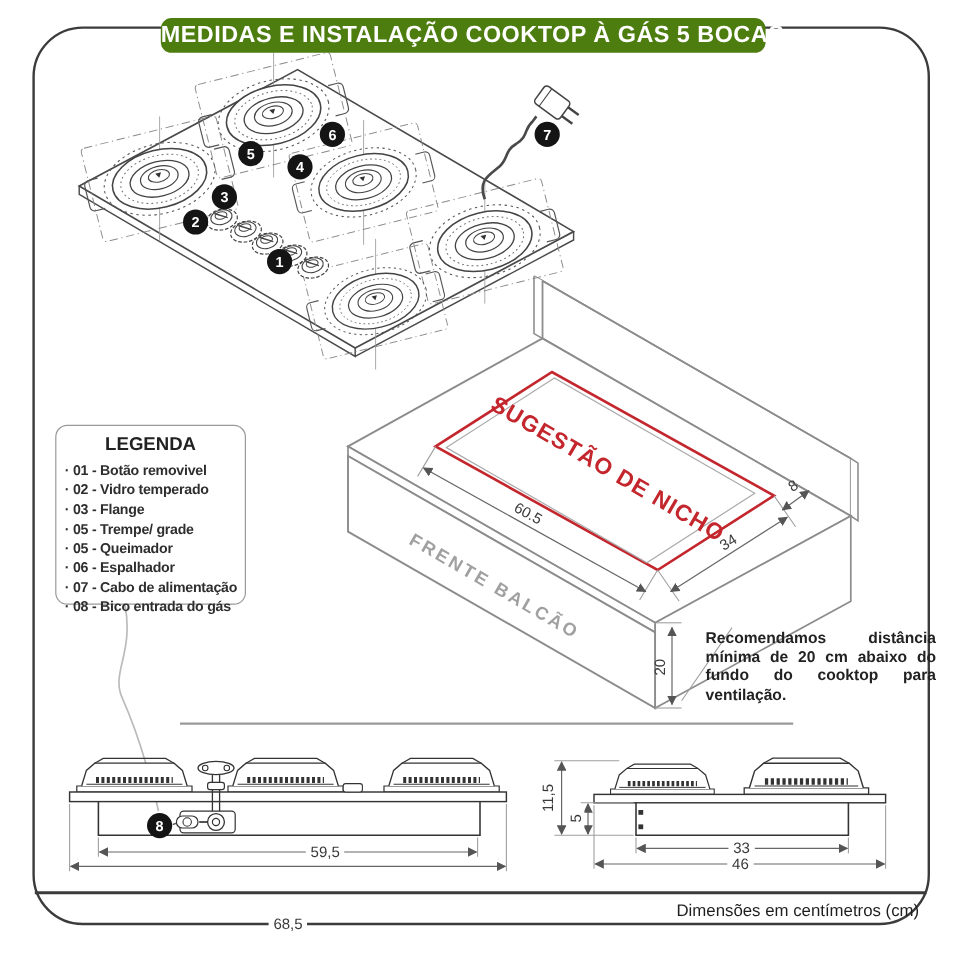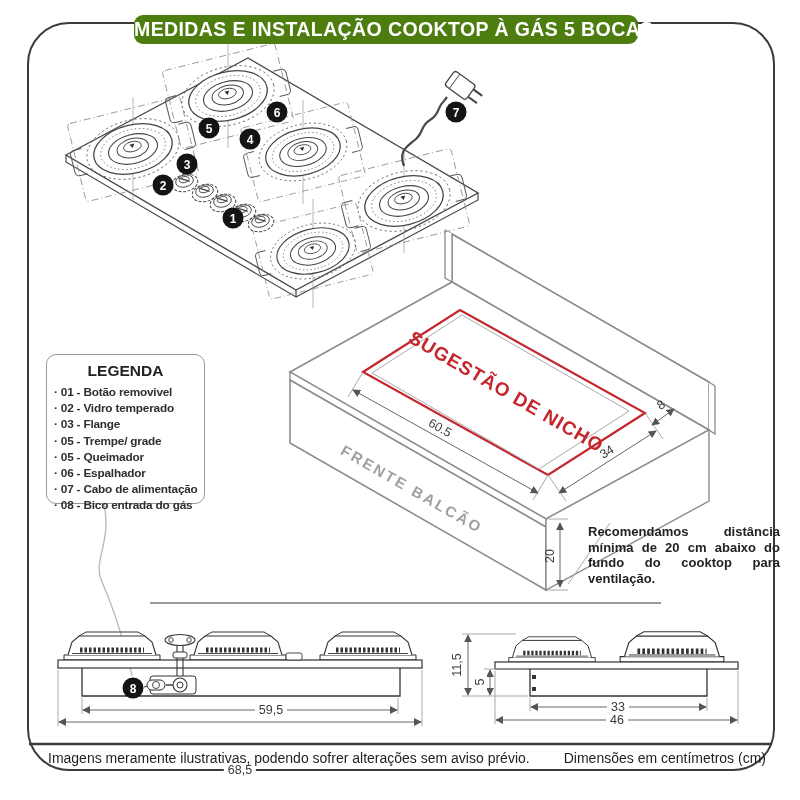--- a/index.html
+++ b/index.html
@@ -252,16 +252,15 @@
     <div class="legend-item">· 08 - Bico entrada do gás</div>
   </div>
 
   <div class="note-block">
     <div class="note-line">Recomendamos distância</div>
     <div class="note-line">mínima de 20 cm abaixo do</div>
     <div class="note-line">fundo do cooktop para</div>
     <div class="note-line note-line-last">ventilação.</div>
   </div>
 
-  <div class="footer-text footer-left">Imagens meramente ilustrativas, podendo sofrer alterações sem aviso prévio.</div>
   <div class="footer-text footer-right">Dimensões em centímetros (cm)</div>
 
 </div>
 
 </body></html>

